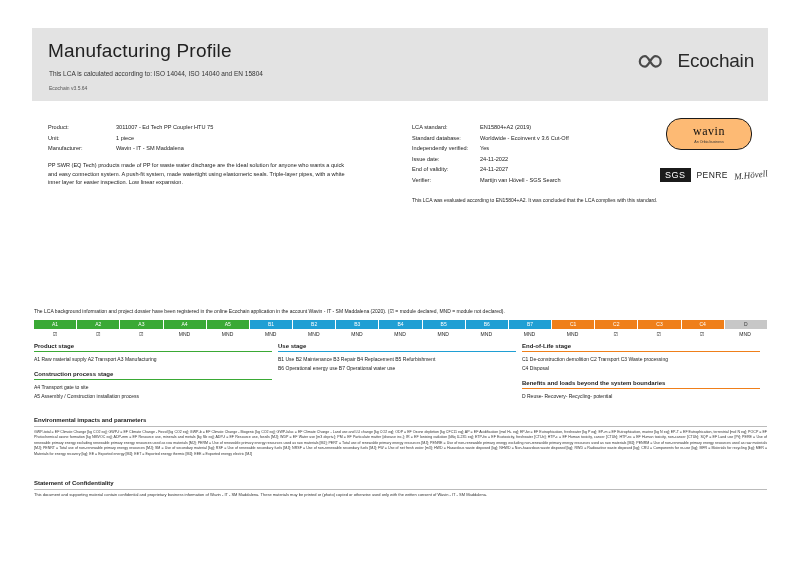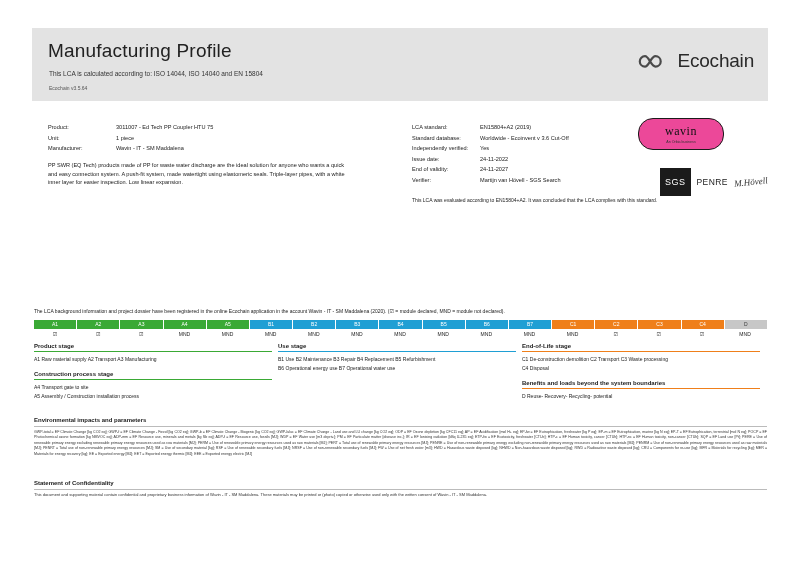--- a/index.html
+++ b/index.html
@@ -99,27 +99,27 @@
     position: absolute;
     left: 412px;
     top: 197px;
     width: 330px;
     font-size: 5px;
     color: #222;
   }
   
   .wavin-box {
     position: absolute;
-    left: 638px;
+    left: 666px;
     top: 118px;
     width: 84px;
     height: 30px;
     border: 1px solid #1b1b1b;
     border-radius: 15px;
-    background: #ec4899;
+    background: #fdba74;
     display: flex;
     flex-direction: column;
     align-items: center;
     justify-content: center;
   }
   .wavin-word {
     font-size: 12px;
     letter-spacing: 0.5px;
     color: #111;
     font-family: "Liberation Serif", serif;
@@ -134,21 +134,21 @@
     left: 660px;
     top: 168px;
     display: flex;
     align-items: center;
     gap: 6px;
   }
   .sgs-badge {
     background: #1b1b1b;
     color: #fff;
     font-size: 9px;
-    padding: 9px 5px;
+    padding: 2px 5px;
     letter-spacing: 0.5px;
   }
   .sgs-search {
     font-size: 8.5px;
     color: #1b1b1b;
     letter-spacing: 0.4px;
   }
   .signature {
     font-family: "Liberation Serif", serif;
     font-style: italic;

